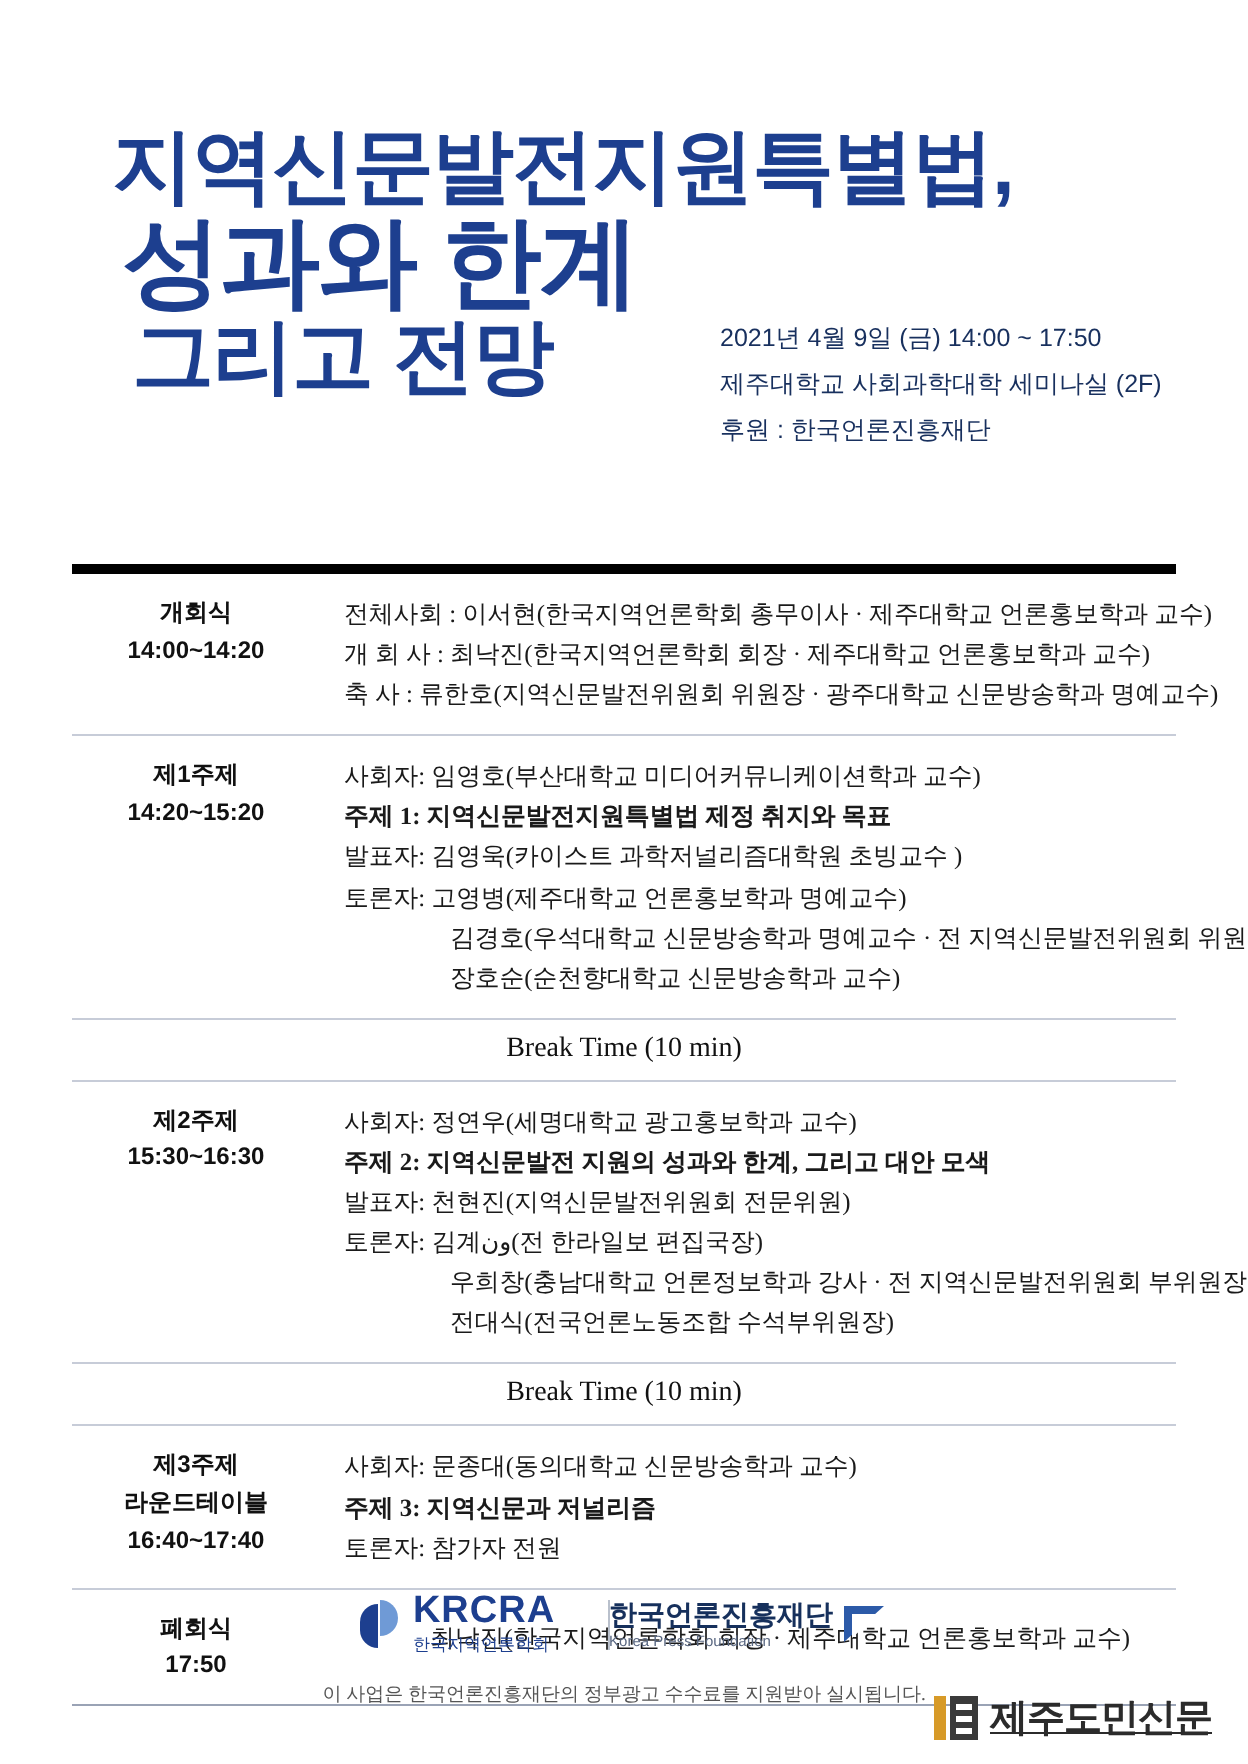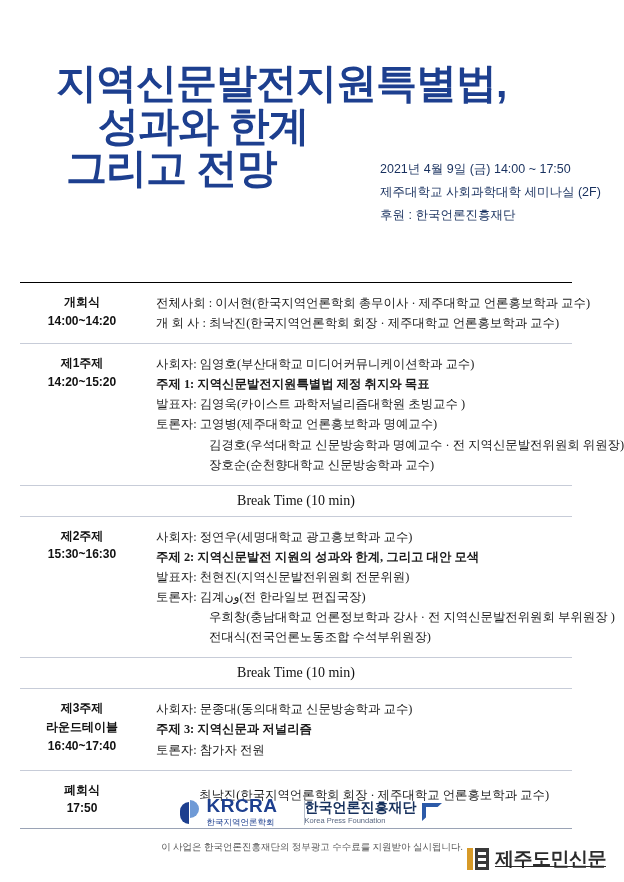--- a/index.html
+++ b/index.html
@@ -32,49 +32,49 @@
     font-weight: bold;
     color: #1d3f8f;
     letter-spacing: -1px;
     line-height: 1.04;
     padding-left: 56px;
   }
   .title-line-1 {
     font-size: 41px;
   }
   .title-line-2 {
-    font-size: 41px;
-    padding-left: 98px;
+    font-size: 50px;
+    padding-left: 61px;
   }
   .title-line-3 {
     font-size: 41px;
     padding-left: 66px;
   }
 
   
   .meta-block {
     position: absolute;
-    left: 380px;
+    left: 360px;
     top: 158px;
     font-family: "Liberation Sans", sans-serif;
     font-size: 12.5px;
     color: #18305e;
     line-height: 1.85;
   }
   .meta-block div {
     white-space: nowrap;
   }
 
   
   .program {
     position: absolute;
-    left: 20px;
+    left: 36px;
     top: 282px;
     width: 552px;
-    border-top: 1px solid #000000;
+    border-top: 5px solid #000000;
     border-bottom: 1px solid #9aa3b5;
     box-sizing: border-box;
   }
   .row {
     display: flex;
     border-bottom: 1px solid #c7ccd8;
     box-sizing: border-box;
   }
   .row:last-child {
     border-bottom: none;
@@ -283,20 +283,21 @@
 
   <div class="program" id="program">
       <div class="row">
         <div class="col-time">
           <div>개회식</div>
           <div>14:00~14:20</div>
         </div>
         <div class="col-body">
           <div class="ln">전체사회 : 이서현(한국지역언론학회 총무이사 · 제주대학교 언론홍보학과 교수)</div>
           <div class="ln">개 회 사 : 최낙진(한국지역언론학회 회장 · 제주대학교 언론홍보학과 교수)</div>
+          <div class="ln">축      사 : 류한호(지역신문발전위원회 위원장 · 광주대학교 신문방송학과 명예교수)</div>
         </div>
       </div>
       <div class="row">
         <div class="col-time">
           <div>제1주제</div>
           <div>14:20~15:20</div>
         </div>
         <div class="col-body">
           <div class="ln">사회자: 임영호(부산대학교 미디어커뮤니케이션학과 교수)</div>
           <div class="ln bold">주제 1: 지역신문발전지원특별법 제정 취지와 목표</div>

